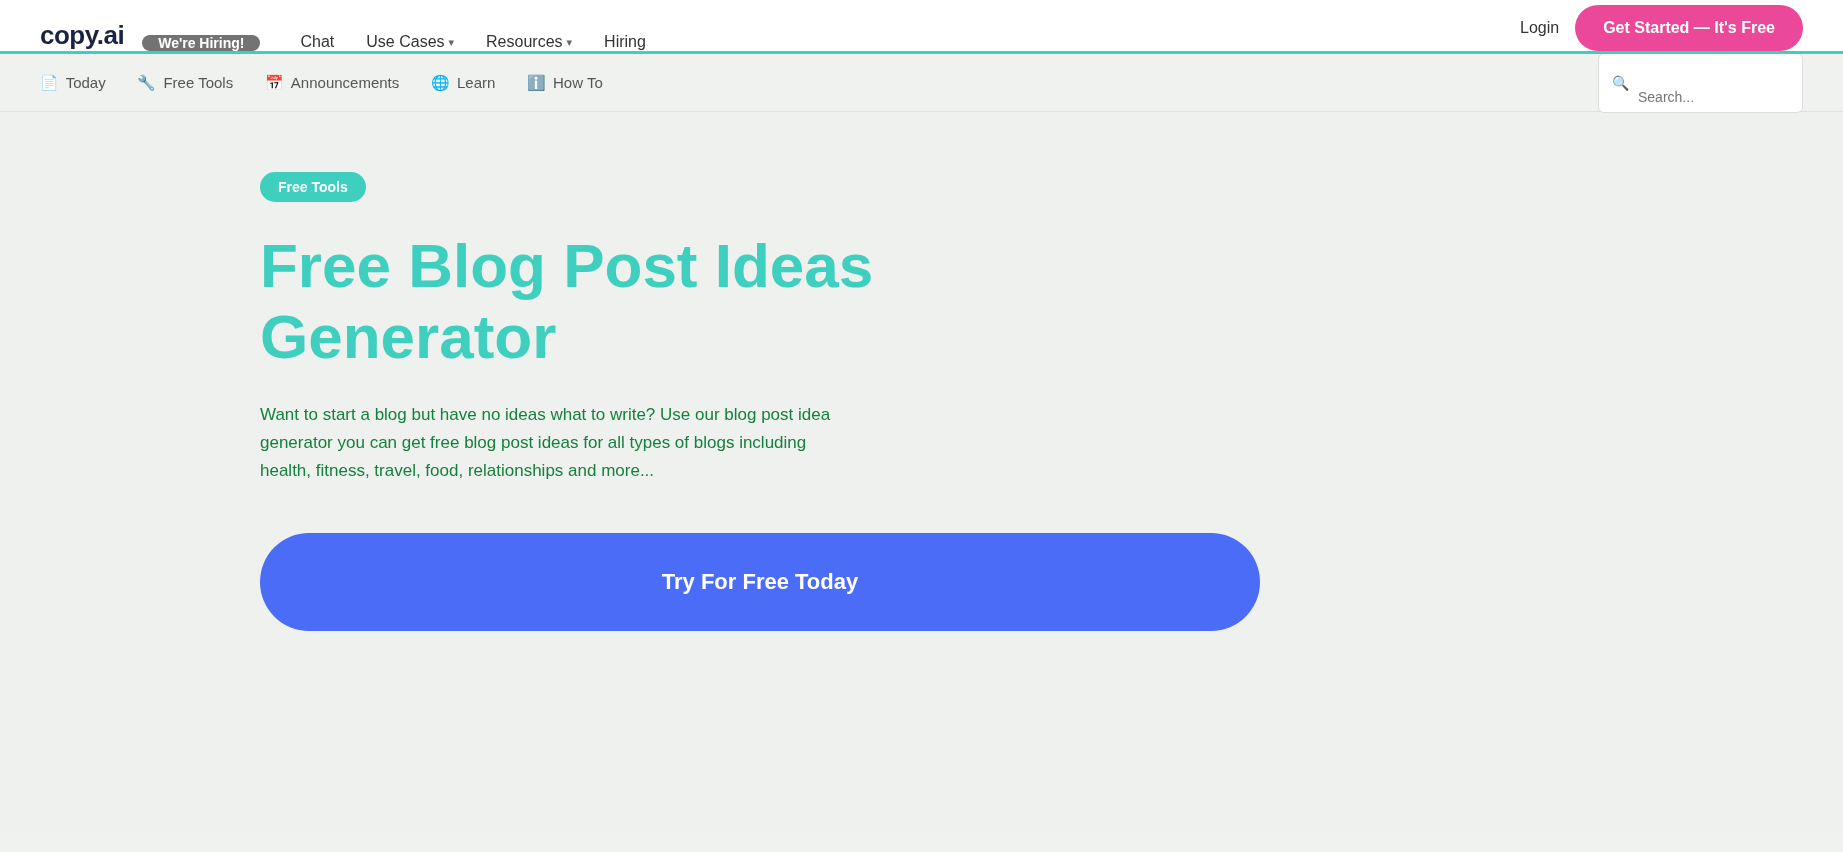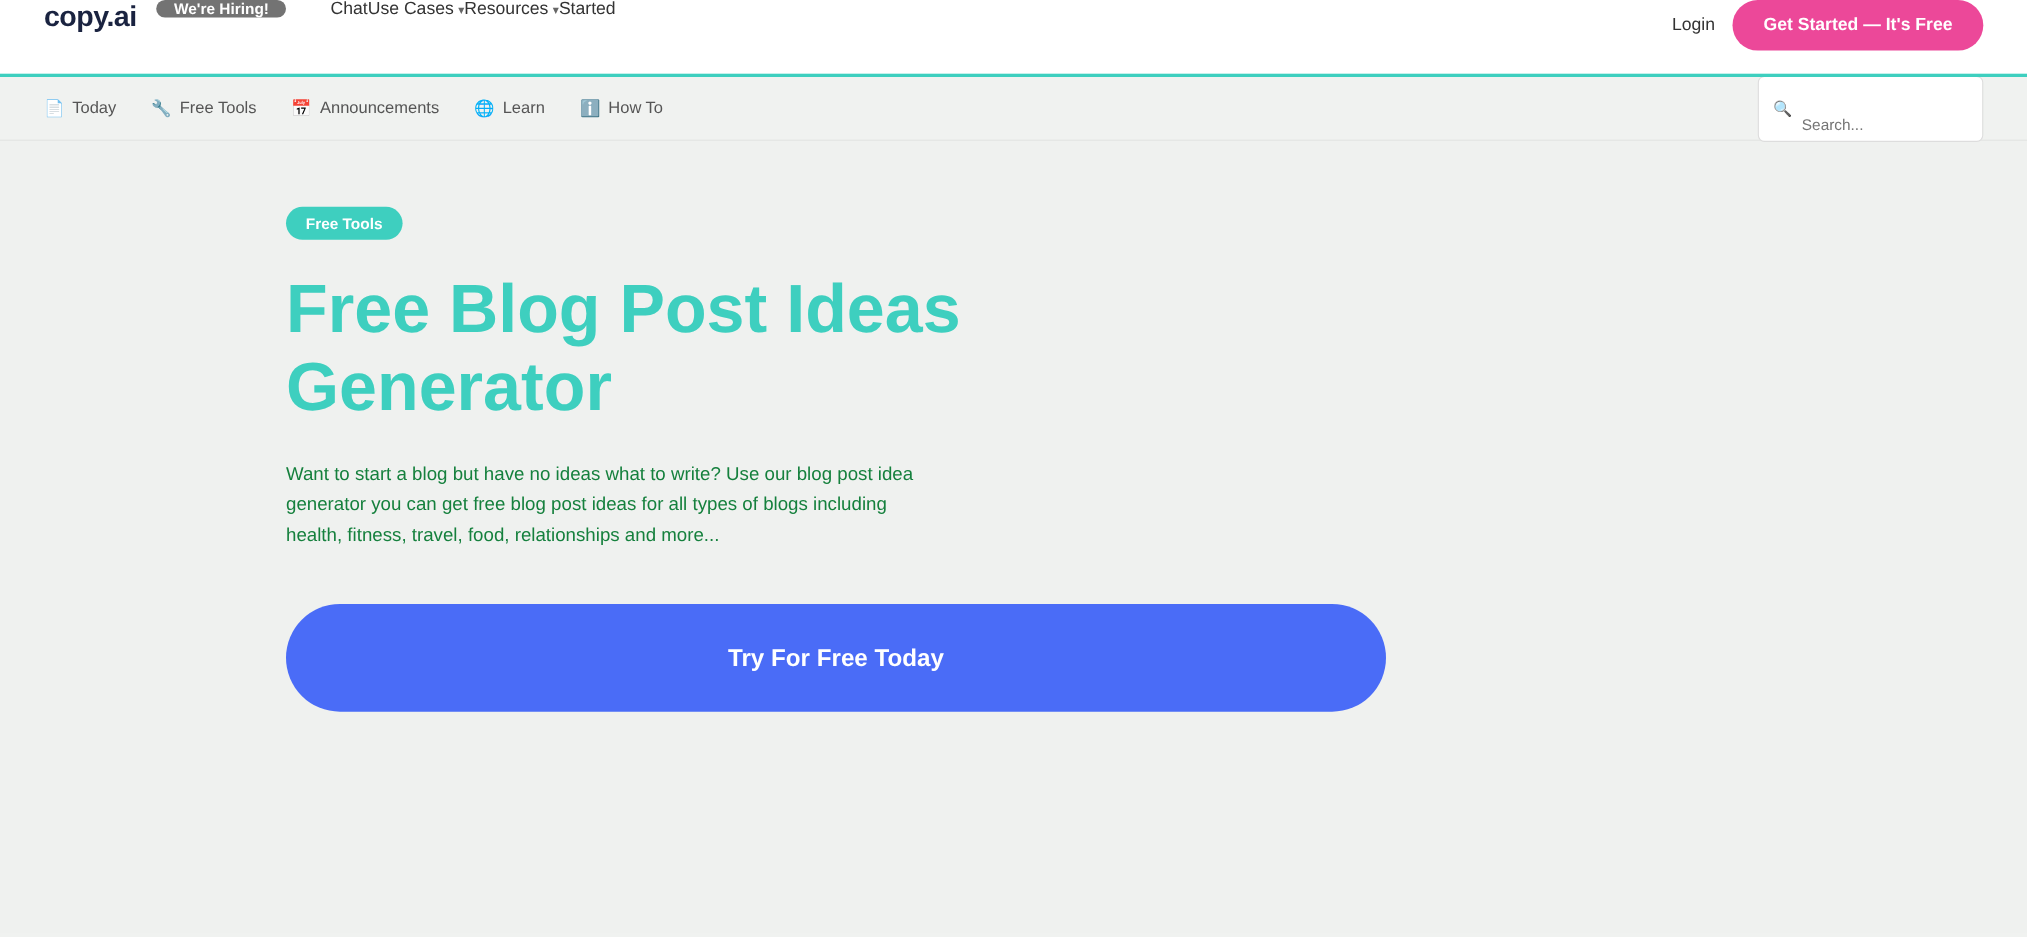--- a/index.html
+++ b/index.html
@@ -2,23 +2,23 @@
 <html><head>
   <meta charset="utf-8">
   <style>
     * { margin: 0; padding: 0; box-sizing: border-box; }
     body { font-family: -apple-system, BlinkMacSystemFont, 'Segoe UI', sans-serif; background: #f0f2f0; }
 
     
     nav {
       background: #fff;
       display: flex;
-      align-items: flex-start;
+      align-items: flex-end;
       padding: 0 40px;
-      height: 70px;
+      height: 54px;
       border-bottom: 3px solid #3ecfbf;
       position: relative;
     }
     .nav-logo {
       font-size: 26px;
       font-weight: 800;
       color: #1a2340;
       margin-right: 18px;
       letter-spacing: -0.5px;
     }
@@ -28,20 +28,21 @@
       font-size: 14px;
       font-weight: 600;
       padding: 0 16px;
       border-radius: 20px;
       margin-right: 40px;
       white-space: nowrap;
     }
     .nav-links {
       display: flex;
       align-items: center;
+      gap: 32px;
       flex: 1;
     }
     .nav-link {
       font-size: 16px;
       color: #333;
       cursor: pointer;
       display: flex;
       align-items: center;
       gap: 4px;
       text-decoration: none;
@@ -181,21 +182,21 @@
   <div class="nav-links">
     <a class="nav-link">Chat</a>
     <a class="nav-link">
       <span>Use Cases</span>
       <span class="chevron">▾</span>
     </a>
     <a class="nav-link">
       <span>Resources</span>
       <span class="chevron">▾</span>
     </a>
-    <a class="nav-link">Started</a>
+    <a class="nav-link">Hiring</a>
   </div>
   <div class="nav-right">
     <button class="login-btn">Login</button>
     <button class="get-started-btn">Get Started — It's Free</button>
   </div>
 </nav>
 
 <div class="sub-nav">
   <div class="sub-nav-items">
     <div class="sub-nav-item">

